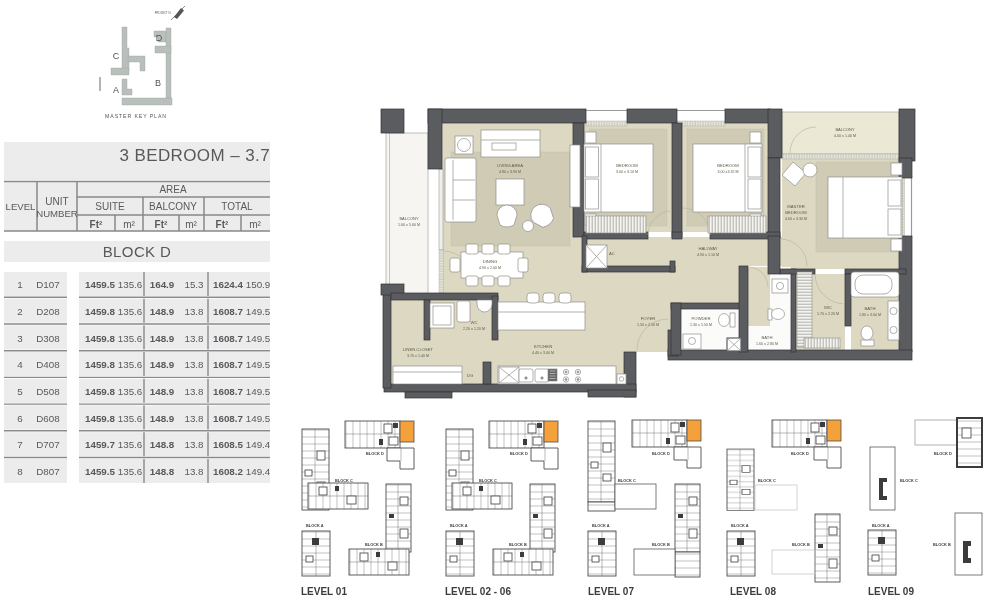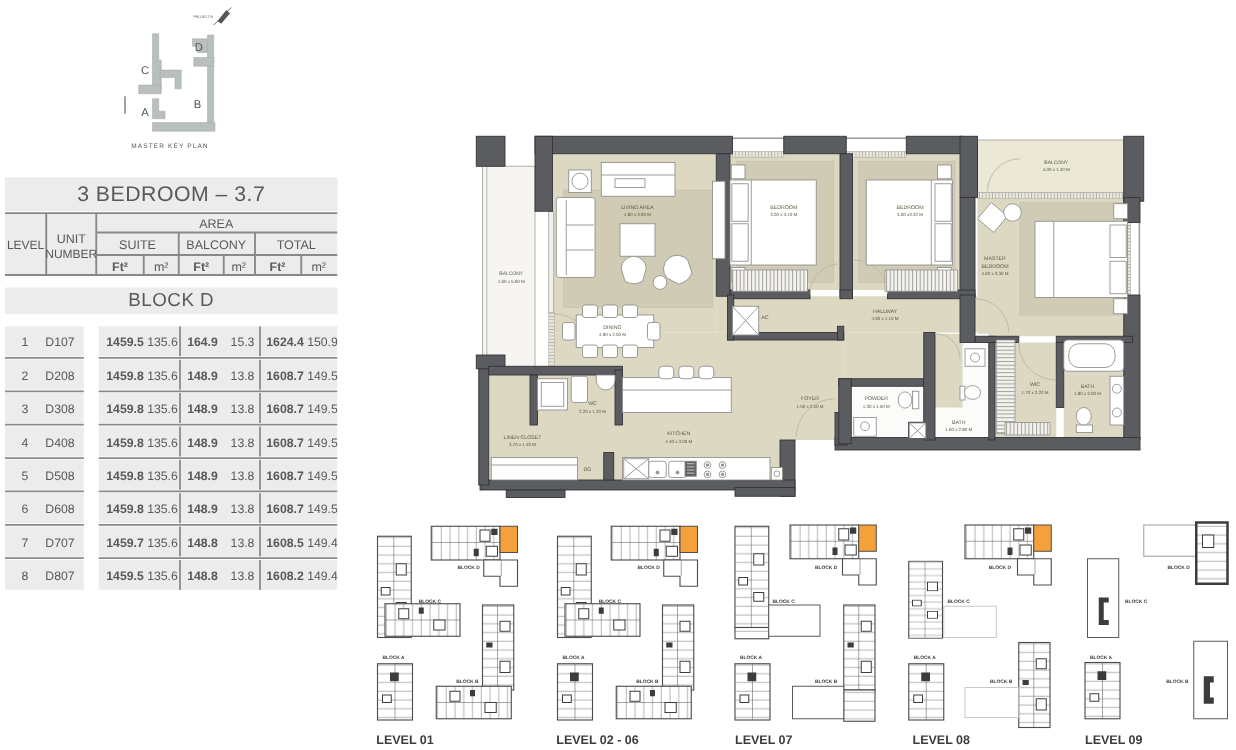--- a/index.html
+++ b/index.html
@@ -1,19 +1,19 @@
 <!DOCTYPE html>
 <html><head>
 <meta charset="utf-8">
 <style>
   html,body{margin:0;padding:0;background:#ffffff;}
   body{width:989px;height:600px;position:relative;overflow:hidden;
        font-family:"Liberation Sans",sans-serif;color:#58595b;}
   .tbl{position:absolute;left:4px;top:142px;width:266px;}
-  .ttl{background:#ececec;height:27px;line-height:27px;text-align:center;
+  .ttl{background:#ececec;height:38px;line-height:27px;text-align:right;
        font-size:17px;color:#58595b;letter-spacing:0.4px;}
   .blockd{background:#ececec;height:21px;line-height:21px;text-align:center;
        font-size:15px;color:#58595b;margin-top:9px;letter-spacing:0.4px;}
 </style>
 </head>
 <body>
 
 <div class="tbl">
 
   <div class="ttl">3 BEDROOM – 3.7</div>

